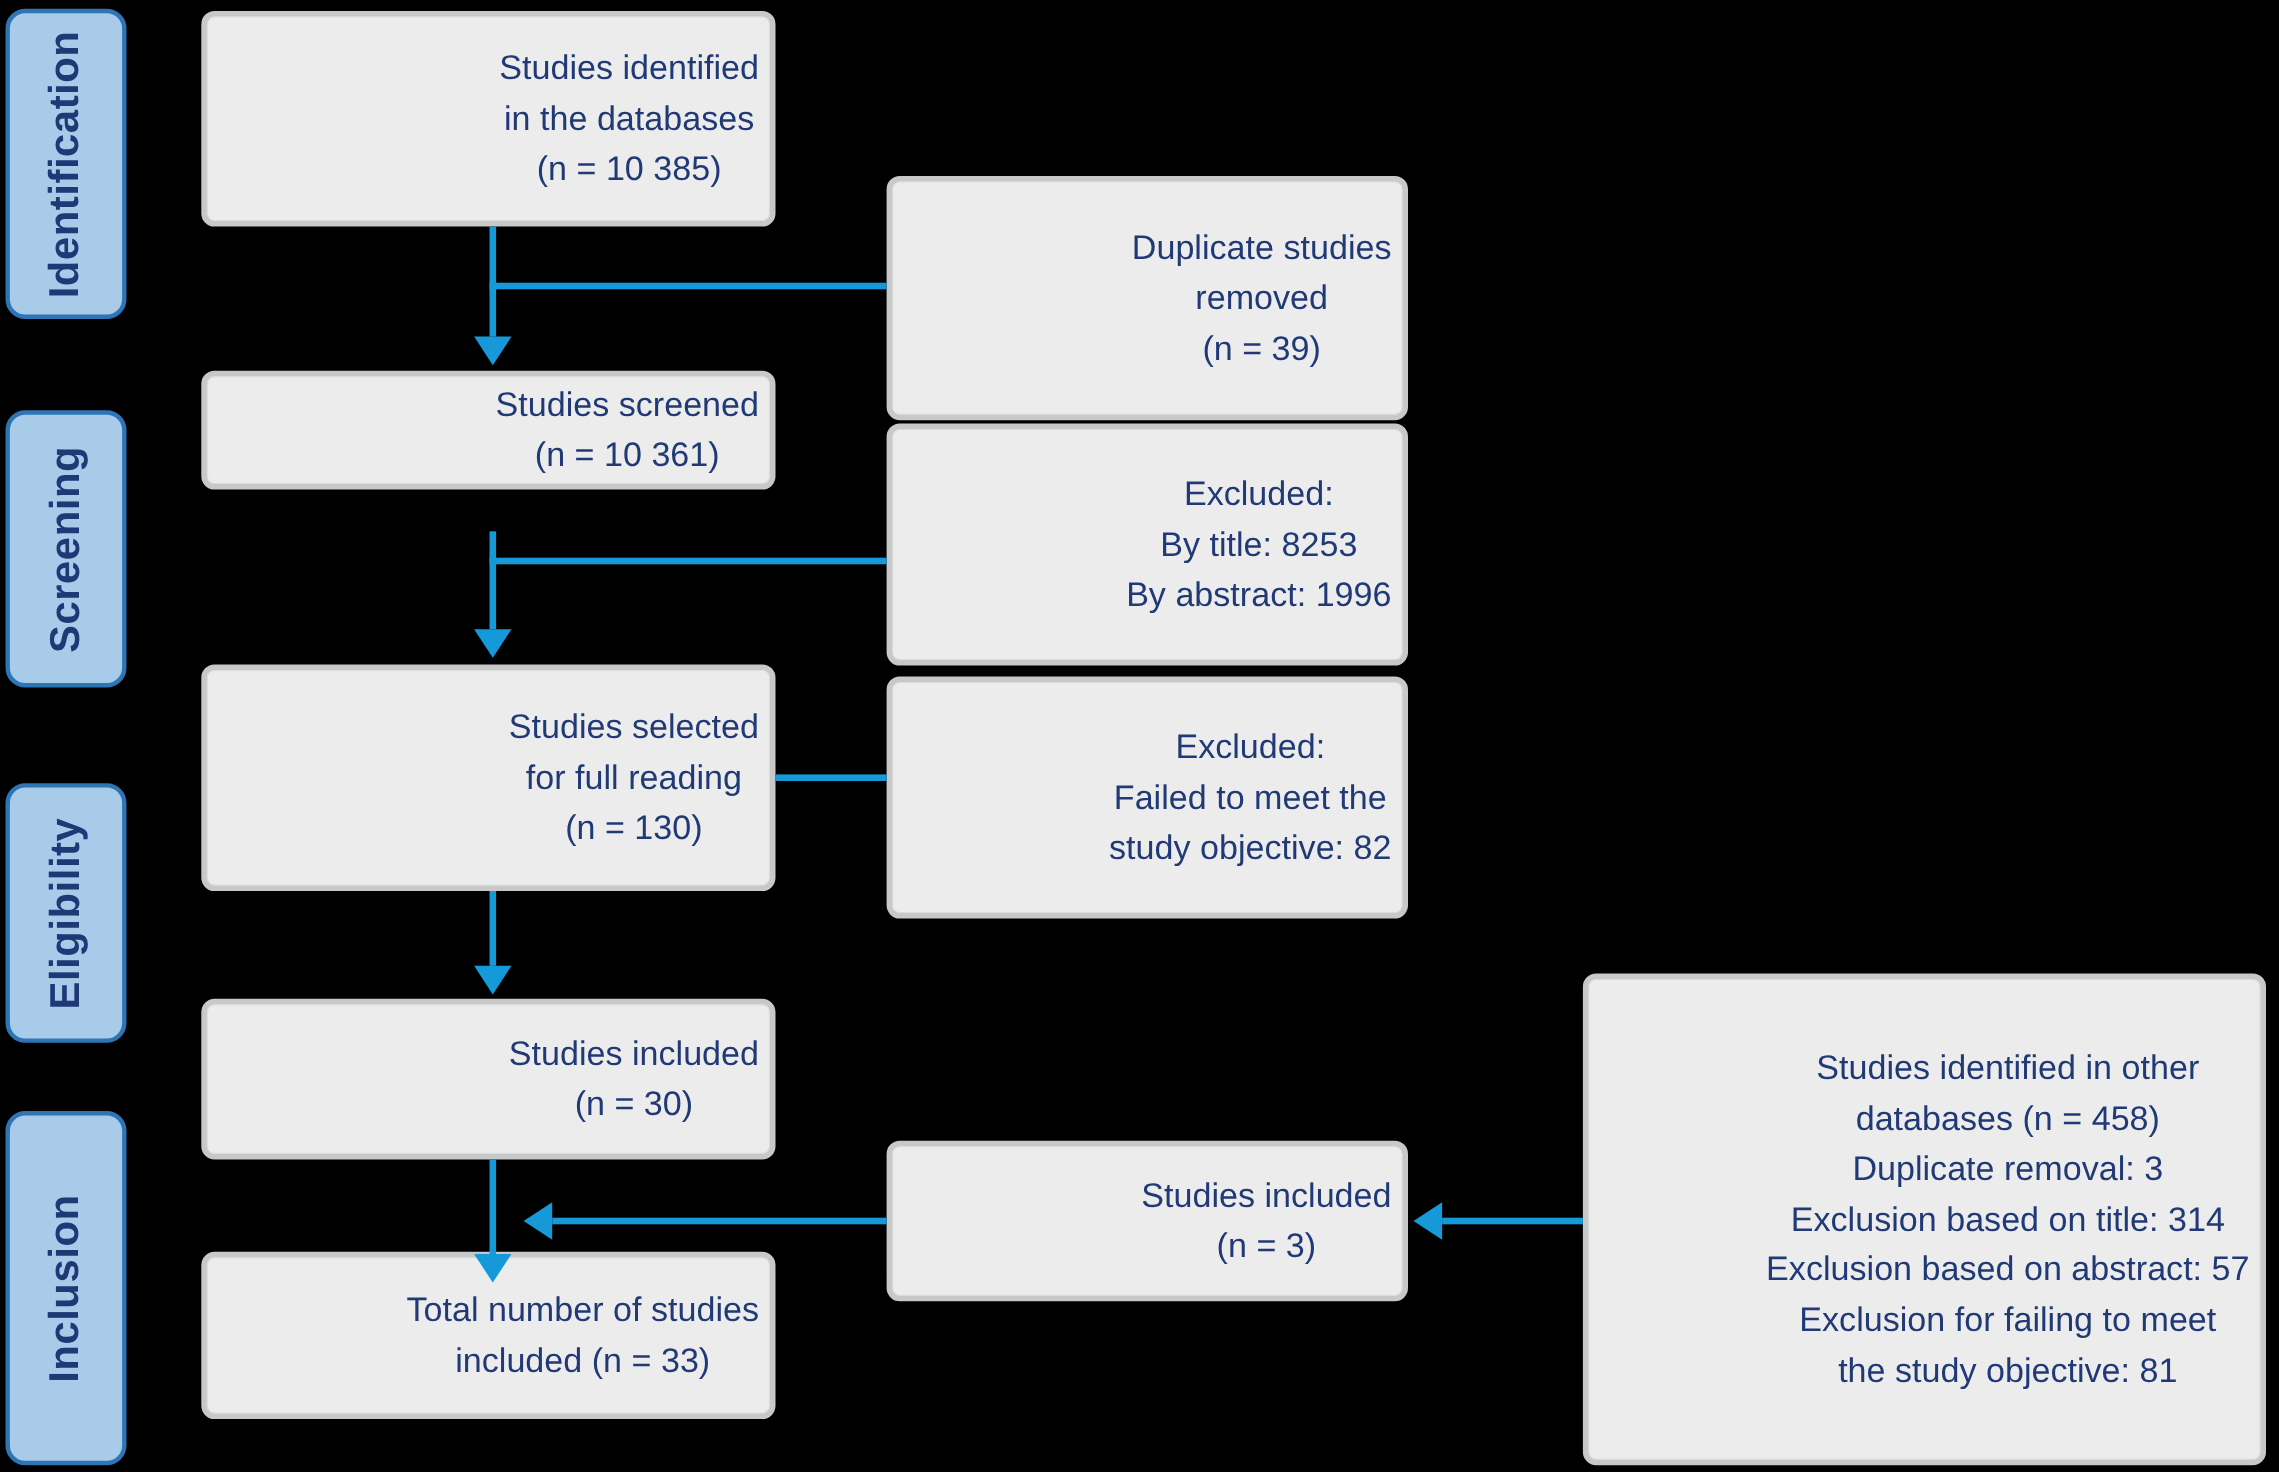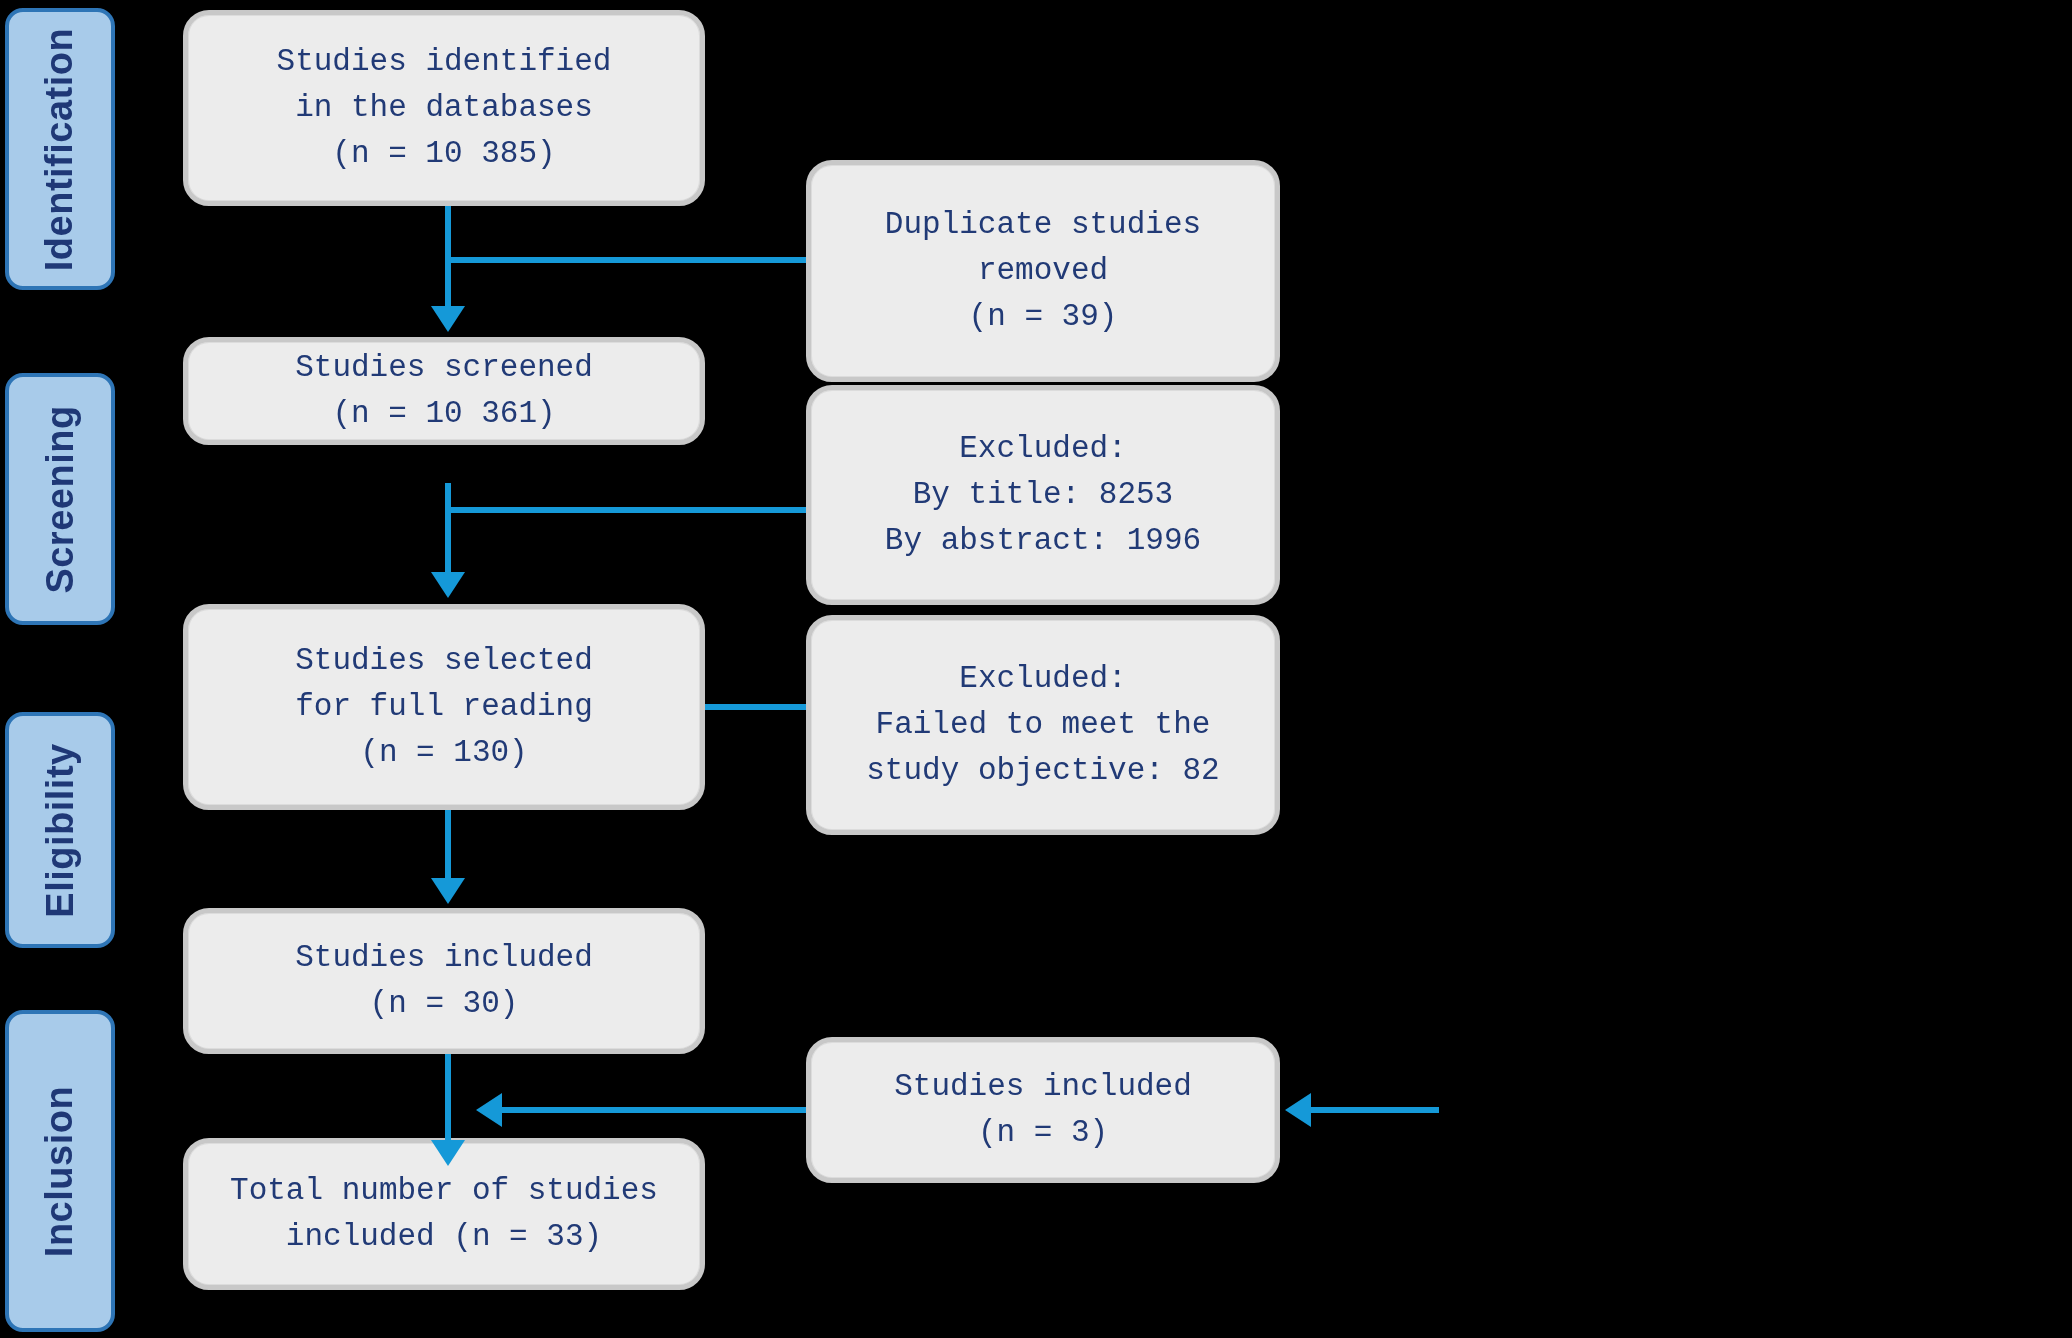--- a/index.html
+++ b/index.html
@@ -36,28 +36,27 @@
     font-size: 38px;
     font-weight: bold;
     letter-spacing: 0.5px;
   }
 
   
   .fbox {
     position: absolute;
     background: #ececec;
     border: 5px solid #c8c8c8;
-    border-radius: 26px;
+    border-radius: 12px;
     box-sizing: border-box;
     box-shadow: inset 0 0 0 1px #dcdcdc;
     display: flex;
     align-items: center;
-    justify-content: center;
+    justify-content: flex-end;
     text-align: center;
-    font-family: Liberation Mono, monospace;
   }
   .fbox-text {
     color: #213a76;
     font-size: 31px;
     line-height: 1.48;
     white-space: pre-line;
     padding: 0 10px;
   }
 
   
@@ -136,20 +135,29 @@
   <div class="fbox" style="left:806px; top:615px; width:474px; height:220px;">
     <div class="fbox-text">Excluded:
 Failed to meet the
 study objective: 82</div>
   </div>
   <div class="fbox" style="left:806px; top:1037px; width:474px; height:146px;">
     <div class="fbox-text">Studies included
 (n = 3)</div>
   </div>
 
+  <div class="fbox" style="left:1439px; top:885px; width:621px; height:447px;">
+    <div class="fbox-text">Studies identified in other
+databases (n = 458)
+Duplicate removal: 3
+Exclusion based on title: 314
+Exclusion based on abstract: 57
+Exclusion for failing to meet
+the study objective: 81</div>
+  </div>
 
   <div class="line" style="left:445px; top:206px; width:6px; height:100px;"></div>
   <div class="head-down" style="left:431px; top:306px;"></div>
   <div class="line" style="left:445px; top:257px; width:361px; height:6px;"></div>
 
   <div class="line" style="left:445px; top:483px; width:6px; height:89px;"></div>
   <div class="head-down" style="left:431px; top:572px;"></div>
   <div class="line" style="left:445px; top:507px; width:361px; height:6px;"></div>
 
   <div class="line" style="left:705px; top:704px; width:101px; height:6px;"></div>

